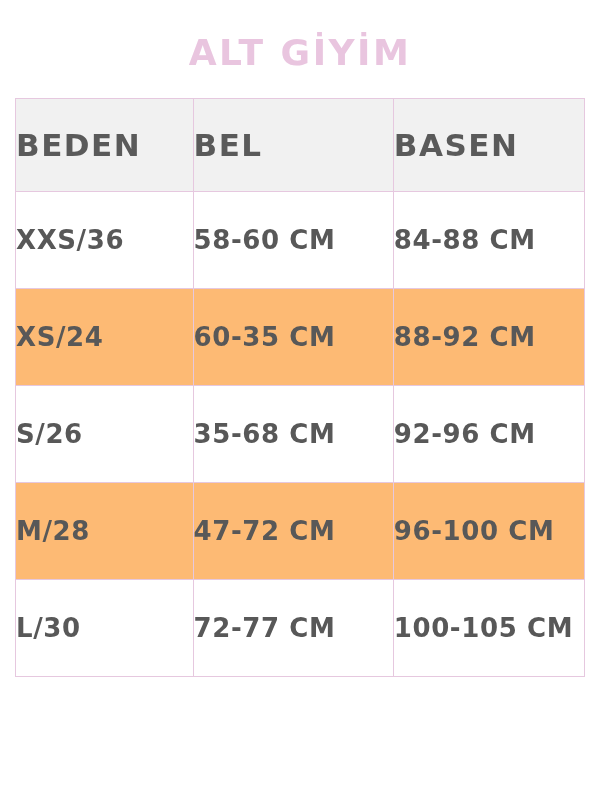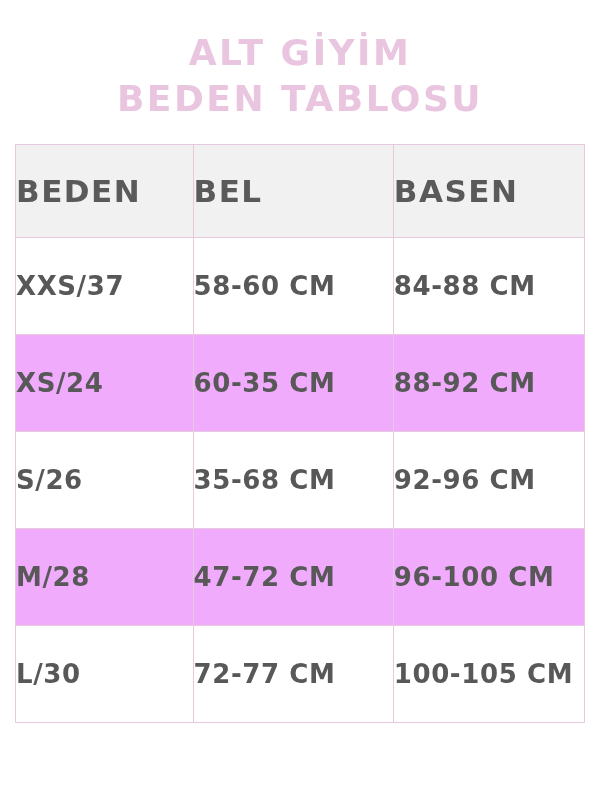--- a/index.html
+++ b/index.html
@@ -77,55 +77,54 @@
     height: 96px;
     font-size: 26px;
     letter-spacing: 0.6px;
   }
 
   table.size-table tbody tr.odd td {
     background: #ffffff;
   }
 
   table.size-table tbody tr.even td {
-    background: #f0abfc;
+    background: #fdba74;
   }
 
   
   col.c0 { width: 31.2%; }
   col.c1 { width: 35.2%; }
   col.c2 { width: 33.6%; }
 </style>
 </head>
 <body>
 
 <div class="page">
 
   <div class="title-block">
     <span class="title-line">ALT GİYİM</span>
-    <span class="title-line">BEDEN TABLOSU</span>
   </div>
 
   <div class="table-wrap">
     <table class="size-table">
       <colgroup>
         <col class="c0">
         <col class="c1">
         <col class="c2">
       </colgroup>
       <thead>
         <tr>
           <th>BEDEN</th>
           <th>BEL</th>
           <th>BASEN</th>
         </tr>
       </thead>
       <tbody>
         <tr class="odd">
-          <td>XXS/37</td>
+          <td>XXS/36</td>
           <td>58-60 CM</td>
           <td>84-88 CM</td>
         </tr>
         <tr class="even">
           <td>XS/24</td>
           <td>60-35 CM</td>
           <td>88-92 CM</td>
         </tr>
         <tr class="odd">
           <td>S/26</td>

